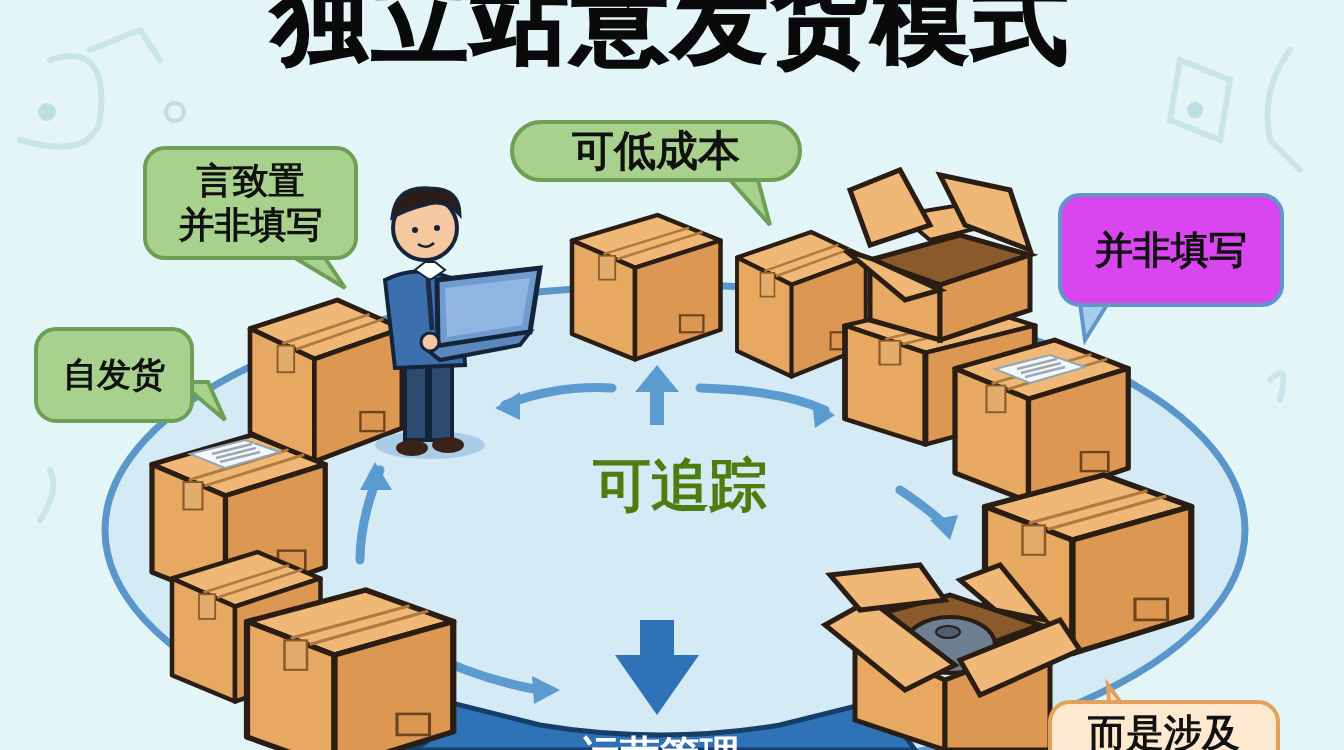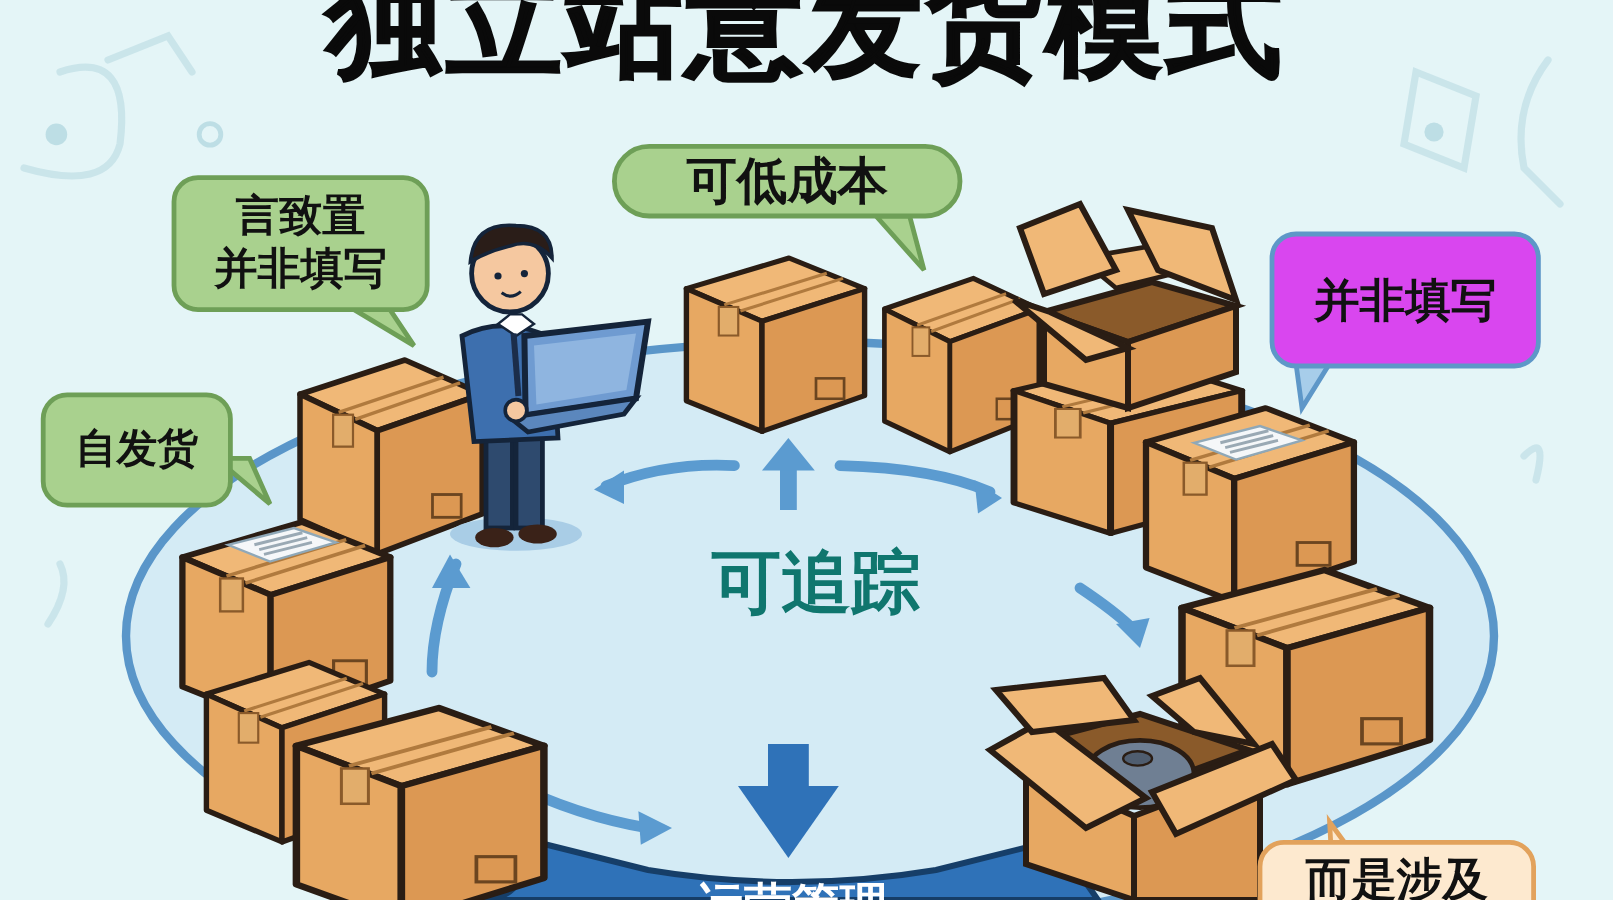--- a/index.html
+++ b/index.html
@@ -20,21 +20,21 @@
     position: absolute; box-sizing: border-box;
     border: 4px solid; border-radius: 22px;
     display: flex; flex-direction: column; align-items: center; justify-content: center;
     font-weight: bold; color: #111; line-height: 1.22; text-align: center;
     font-family: "DejaVu Sans", sans-serif;
   }
   .bubble.green { background: #a9d18e; border-color: #6e9f57; }
   .bubble.blue  { background: #d946ef; border-color: #5e97c8; }
   .bubble.orange { background: #fde9cf; border-color: #e2a25c; }
   .center-text {
-    position: absolute; text-align: center; font-weight: bold; color: #0f766e;
+    position: absolute; text-align: center; font-weight: bold; color: #4d7c0f;
     font-family: "DejaVu Sans", sans-serif; line-height: 1.3;
   }
   svg.layer { position: absolute; left: 0; top: 0; }
 </style>
 </head>
 <body>
 
 <div class="canvas">
 
   <svg class="layer" width="1344" height="750" viewBox="0 0 1344 750">

